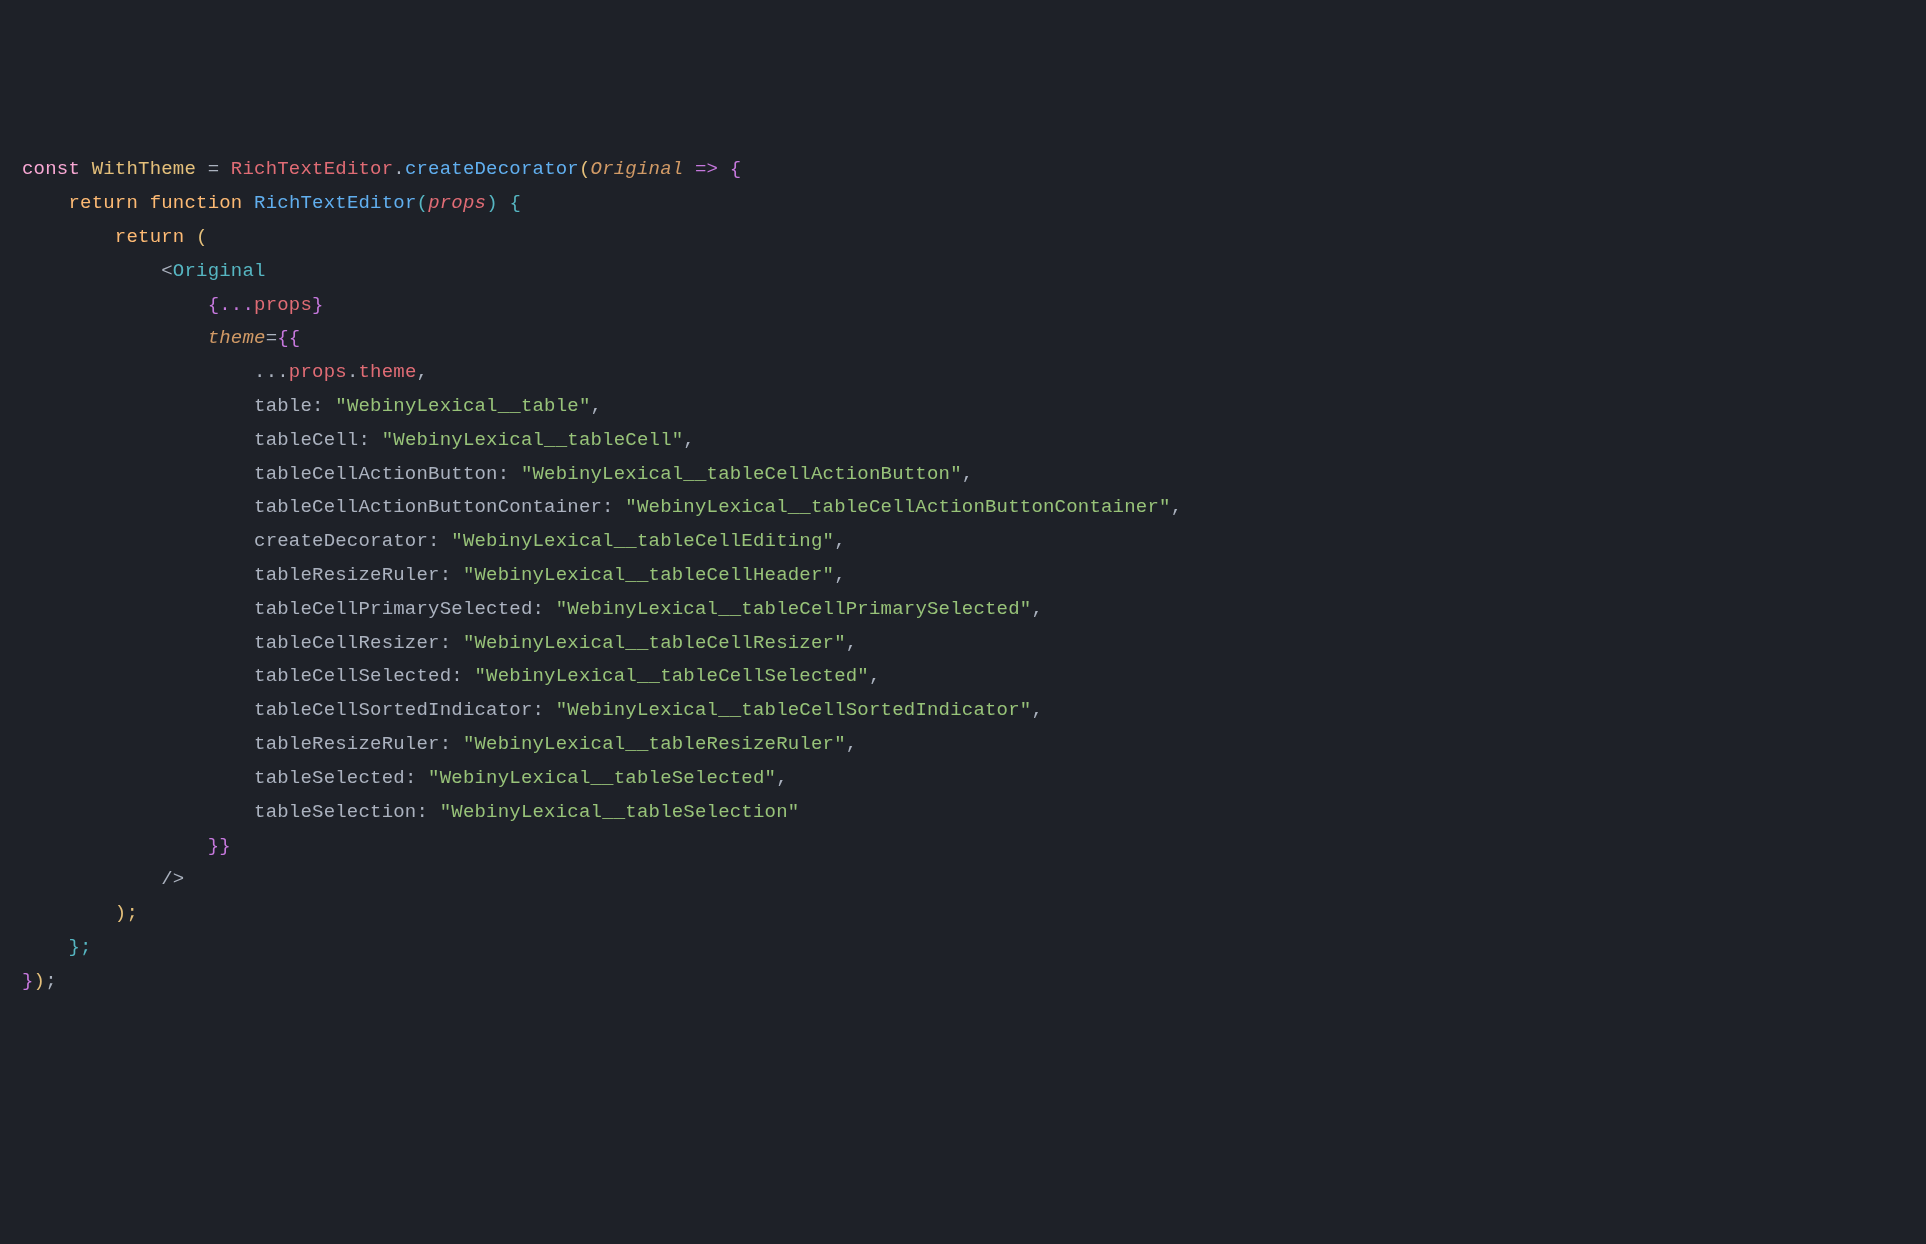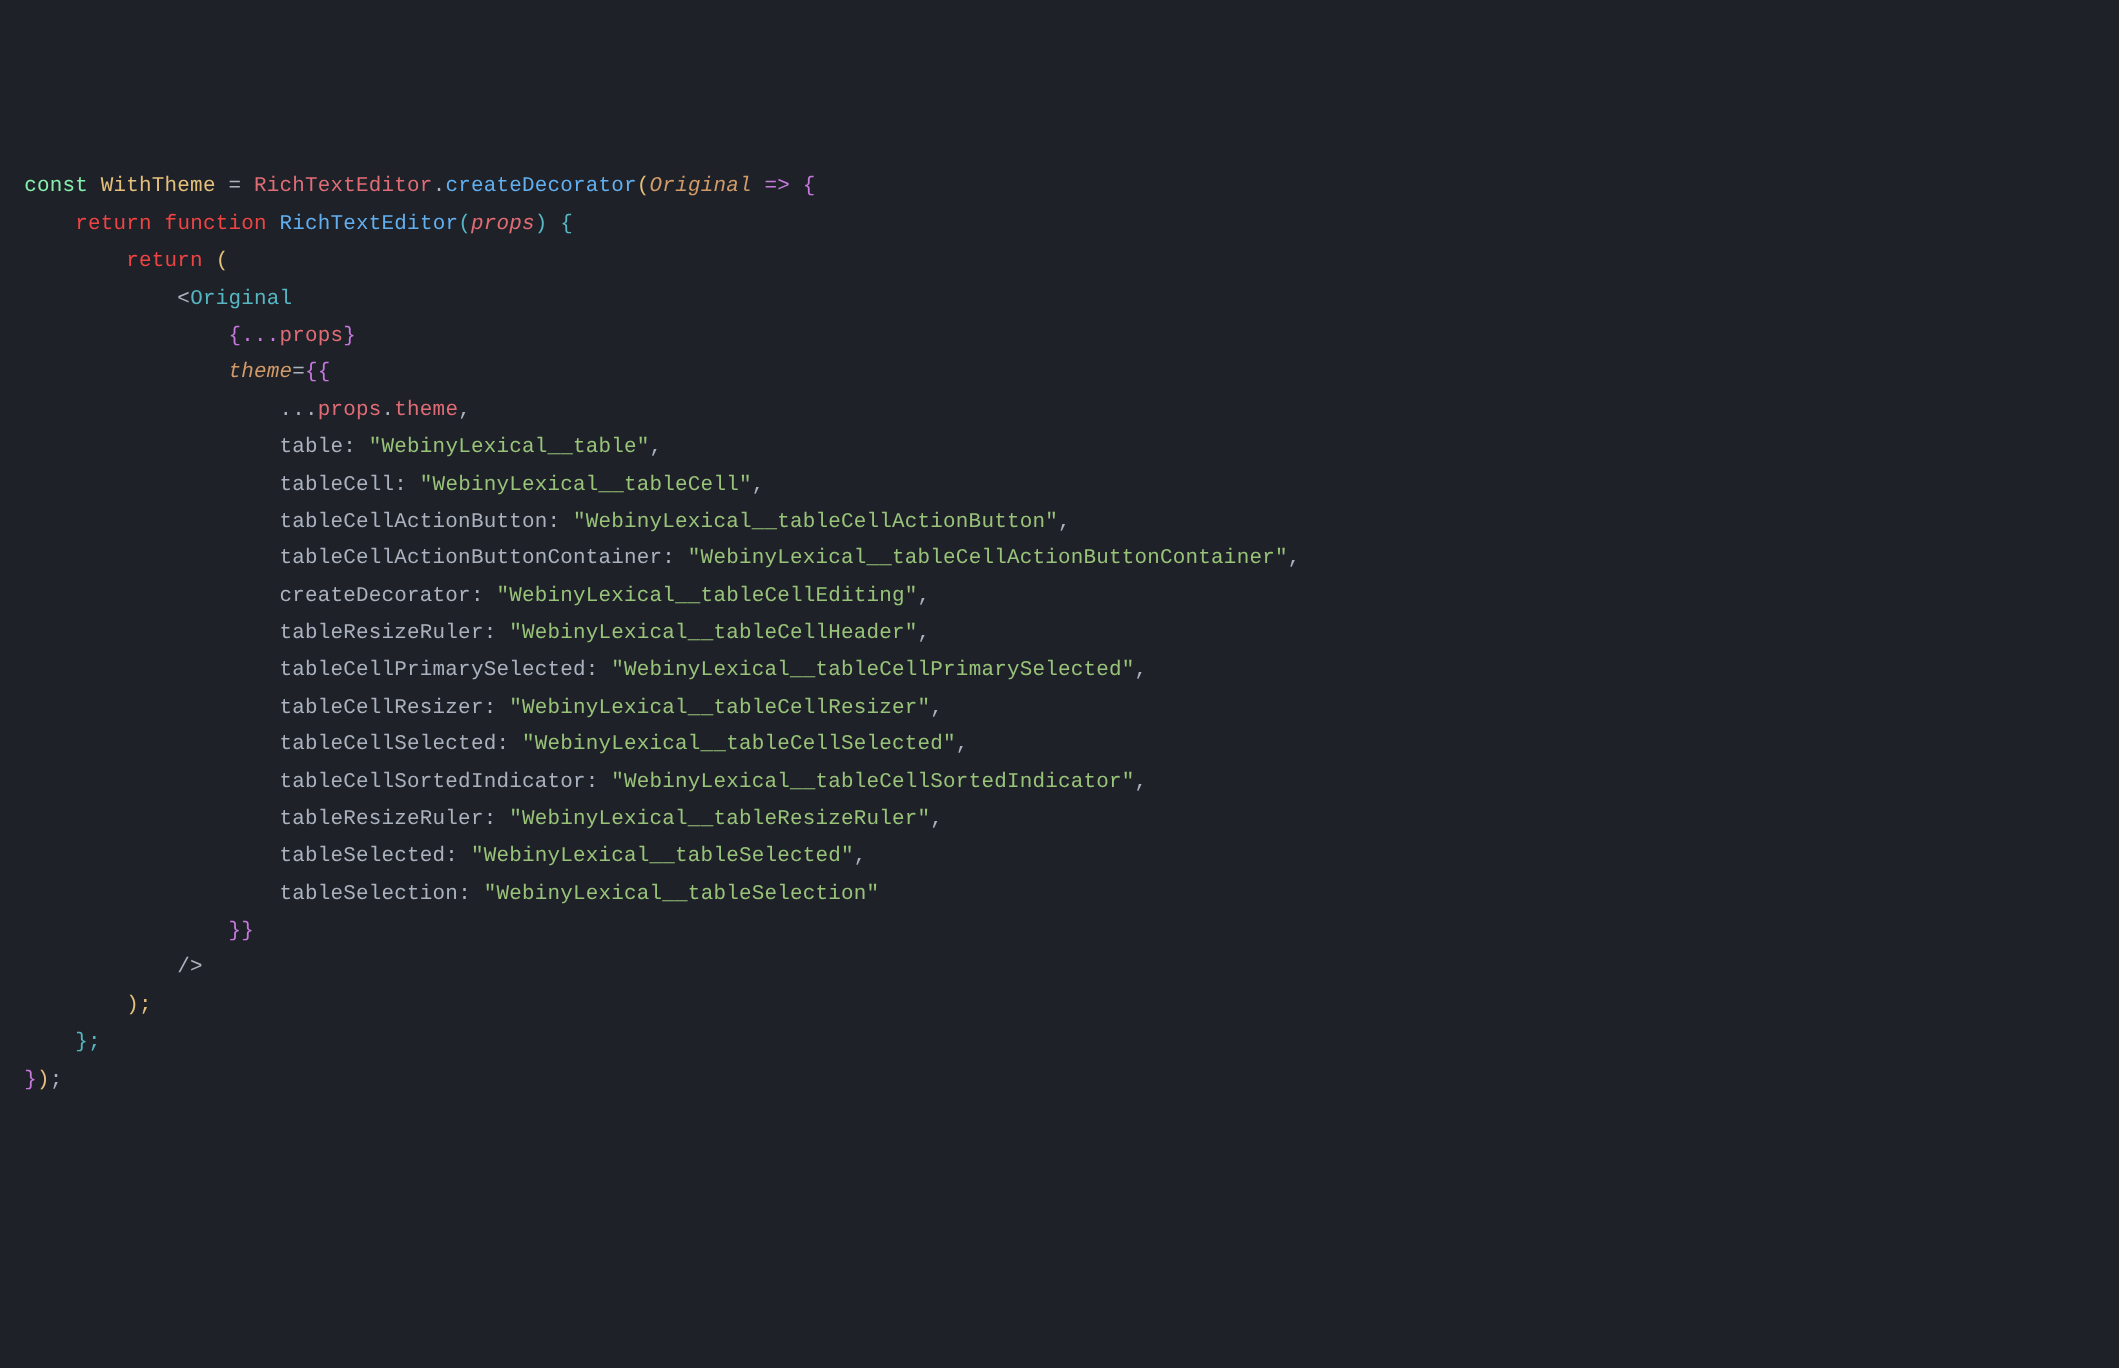--- a/index.html
+++ b/index.html
@@ -14,22 +14,22 @@
     line-height: 1.78;
     padding: 18px 22px;
     color: #abb2bf;
     white-space: pre;
     overflow-x: auto;
     letter-spacing: 0.2px;
   }
   .code {
     display: block;
   }
-  .c-keyword { color: #ef4444; margin-top: 20px; }
-  .c-const { color: #86efac; }
+  .c-keyword { color: #fdba74; margin-top: 20px; }
+  .c-const { color: #f9a8d4; }
   .c-var { color: #e5c07b; margin-top: 15px; }
   .c-ident { color: #e06c75; }
   .c-func { color: #61afef; }
   .c-func2 { color: #61afef; }
   .c-param { color: #e06c75; font-style: italic; }
   .c-paramn { color: #d19a66; font-style: italic; }
   .c-op { color: #abb2bf; }
   .c-punc { color: #abb2bf; }
   .c-brace { color: #e5c07b; }
   .c-brace2 { color: #c678dd; }

